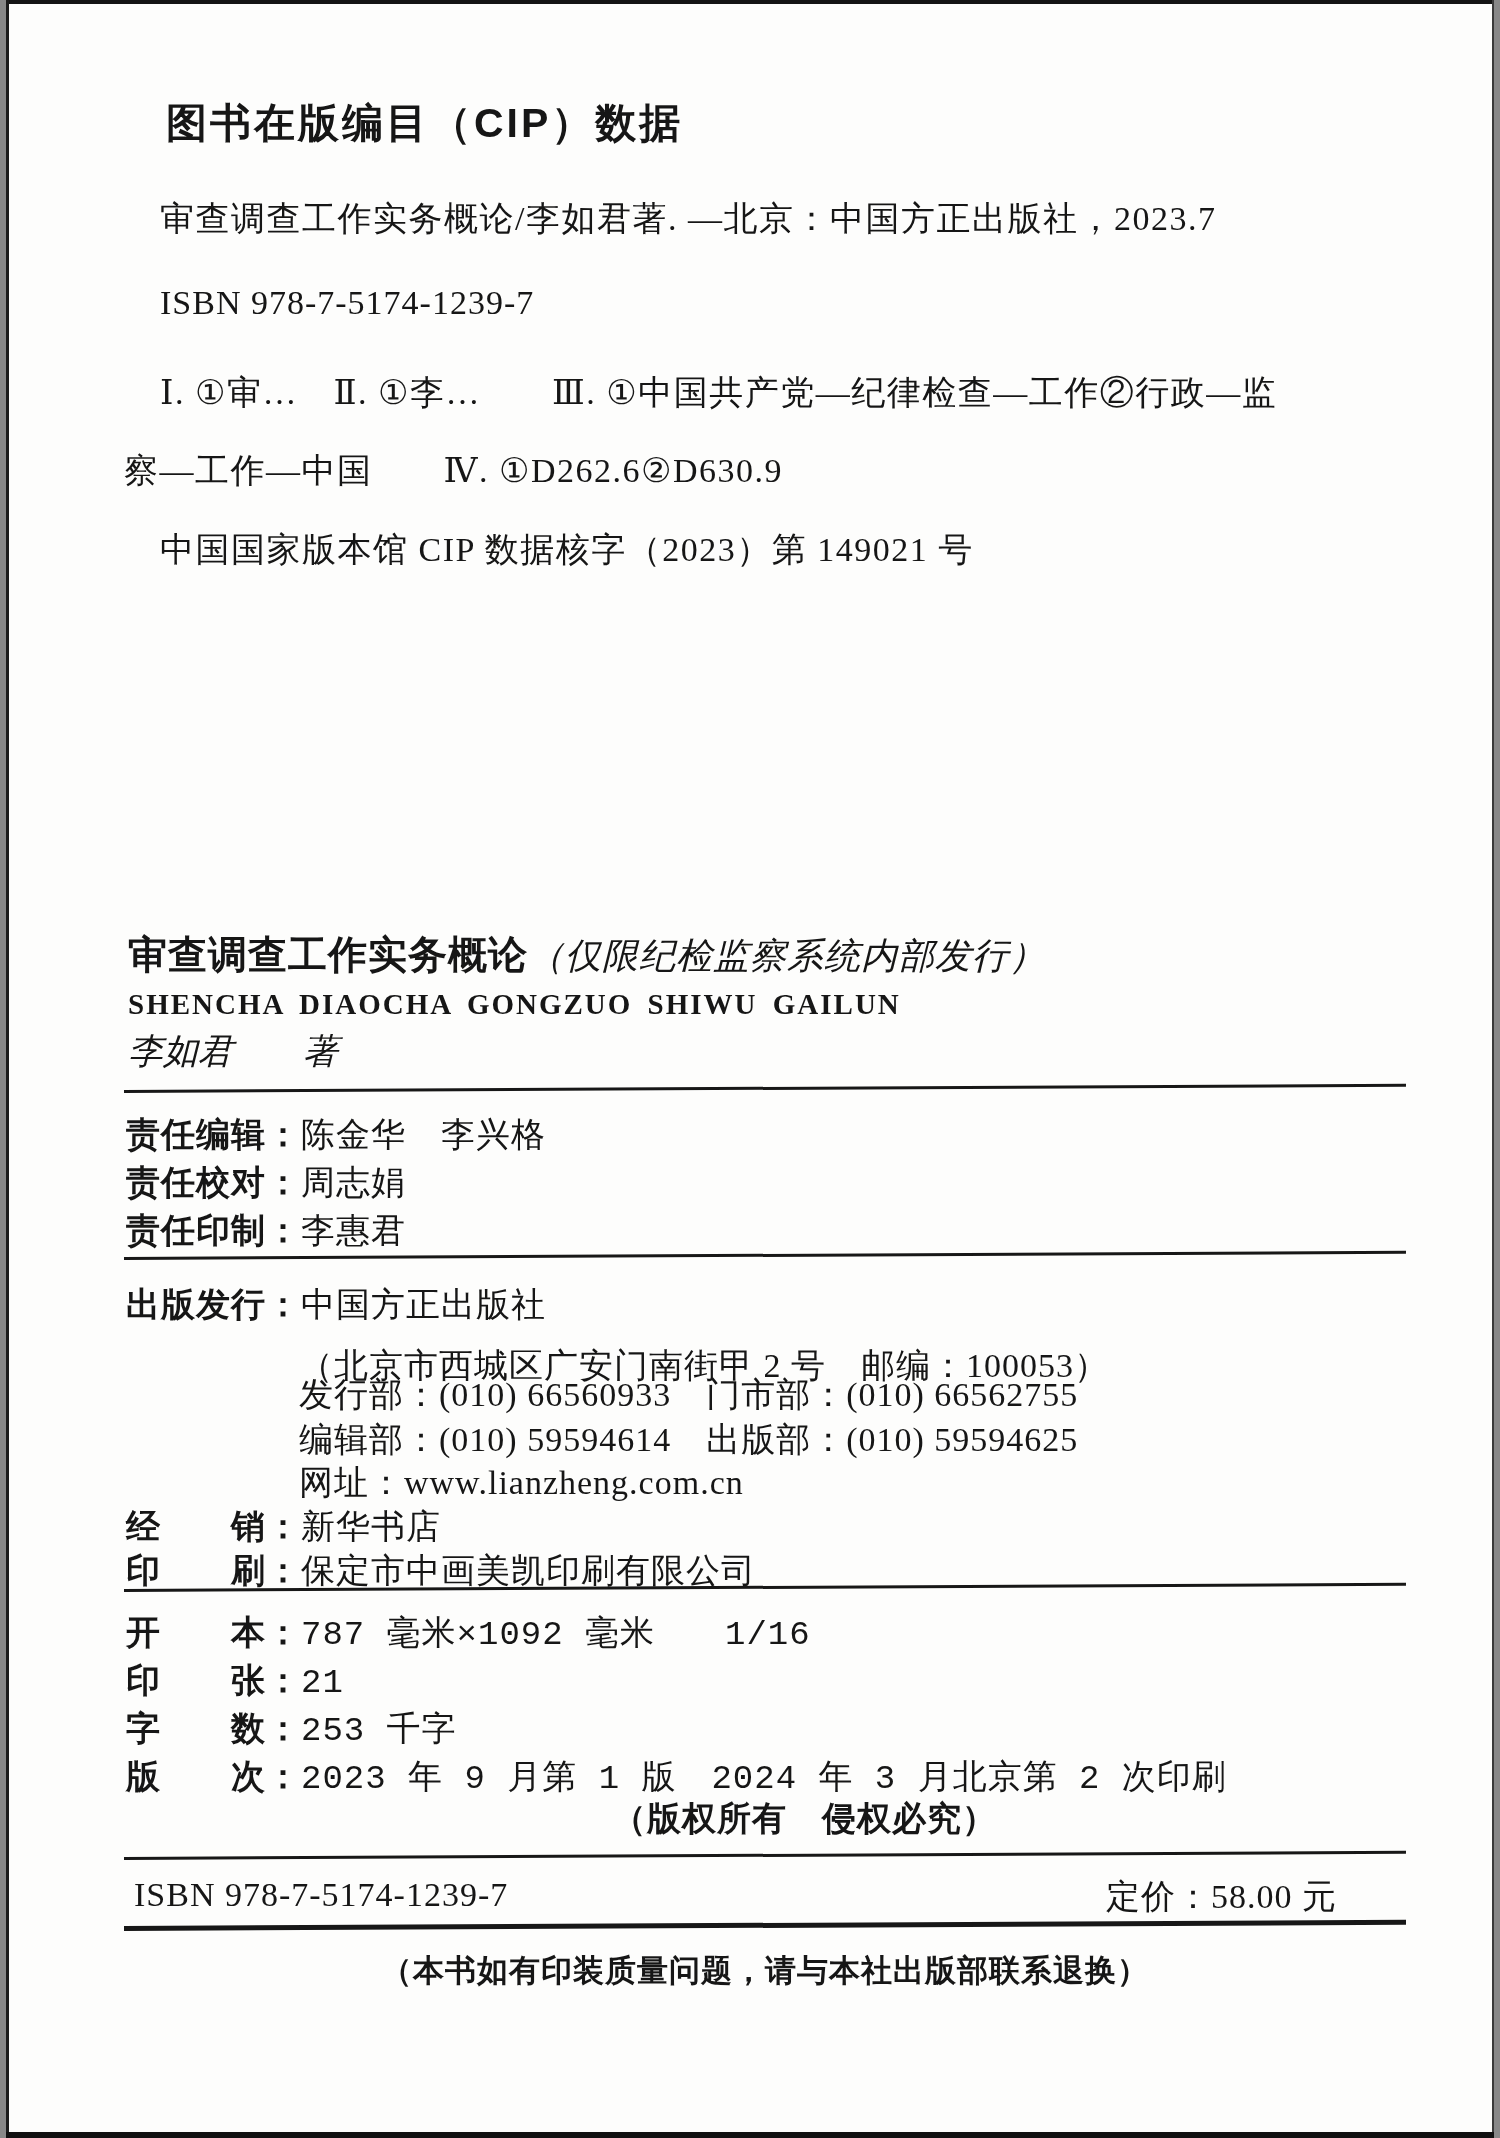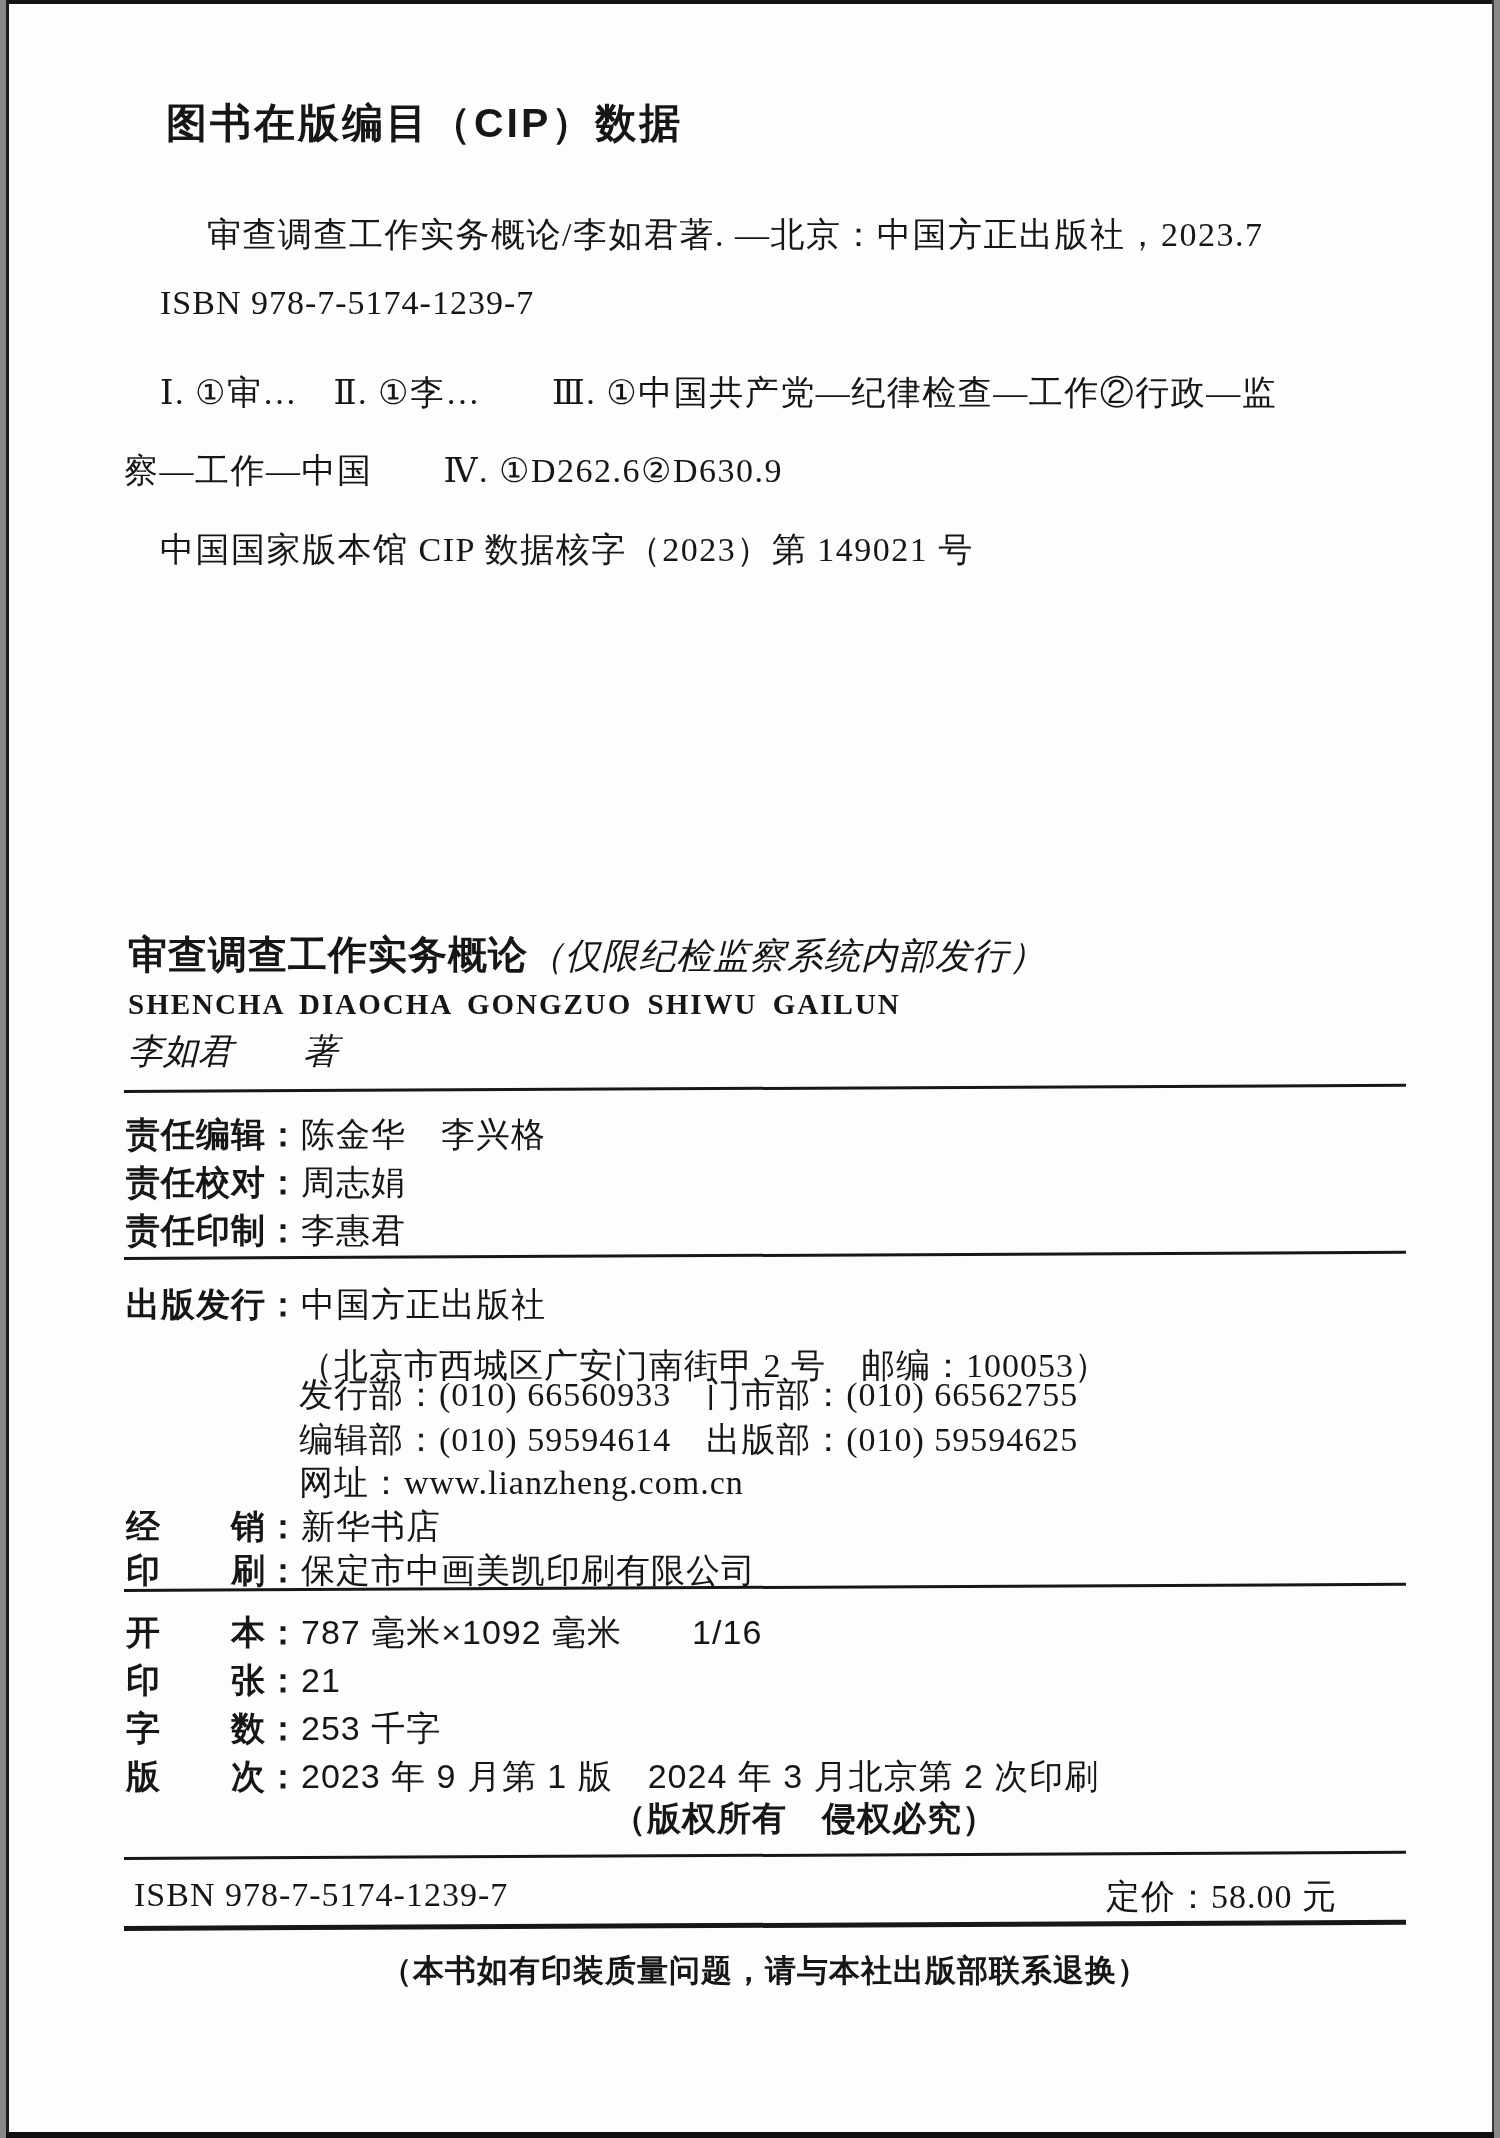--- a/index.html
+++ b/index.html
@@ -20,21 +20,21 @@
   
   .edge{position:absolute;background:#141414;}
   .edge-top{left:0;top:0;width:1494px;height:4px;}
   .edge-left{left:0;top:0;width:3px;height:2138px;background:#1c1c1c;}
   .edge-right{right:0;top:0;width:2px;height:2138px;background:#3a3a3a;}
   .edge-bottom{left:0;bottom:0;width:1500px;height:6px;background:#101010;}
 
   
   .cip-heading{left:160px;top:96px;font-size:41px;letter-spacing:3px;}
   .cip-line{font-size:34px;letter-spacing:1.5px;}
-  .cip-desc{left:154px;top:212px;margin-left:47px;}
+  .cip-desc{left:154px;top:196px;}
   .cip-isbn{left:154px;top:284px;letter-spacing:1px;}
   .cip-cls1{left:154px;top:370px;}
   .cip-cls2{left:118px;top:448px;}
   .cip-record{left:154px;top:527px;}
 
   
   .title-row{left:122px;top:928px;}
   .title-main{font-size:39px;letter-spacing:1px;}
   .title-note{font-size:36px;letter-spacing:1px;}
   .pinyin{left:122px;top:988px;font-size:29px;letter-spacing:2px;word-spacing:6px;}
@@ -45,21 +45,21 @@
         transform:rotate(-0.28deg);transform-origin:left center;}
   .rule-1{top:1090px;}
   .rule-2{top:1257px;}
   .rule-3{top:1589px;}
   .rule-4{top:1857px;}
   .rule-5{top:1926px;height:5px;}
 
   
   .row{font-size:34px;left:120px;}
   .row .lbl{font-family:"Liberation Sans","DejaVu Sans",sans-serif;font-weight:700;letter-spacing:1px;}
-  .row .val{font-family:Liberation Sans, sans-serif;letter-spacing:1px;}
+  .row .val{font-family:Liberation Mono, monospace;letter-spacing:1px;}
   .staff-1{top:1112px;}
   .staff-2{top:1160px;}
   .staff-3{top:1208px;}
 
   .pub-1{top:1282px;}
   .sub{font-size:34px;left:293px;letter-spacing:1px;}
   .pub-2{top:1343px;}
   .pub-3{top:1372px;}
   .pub-4{top:1417px;}
   .pub-5{top:1460px;}

